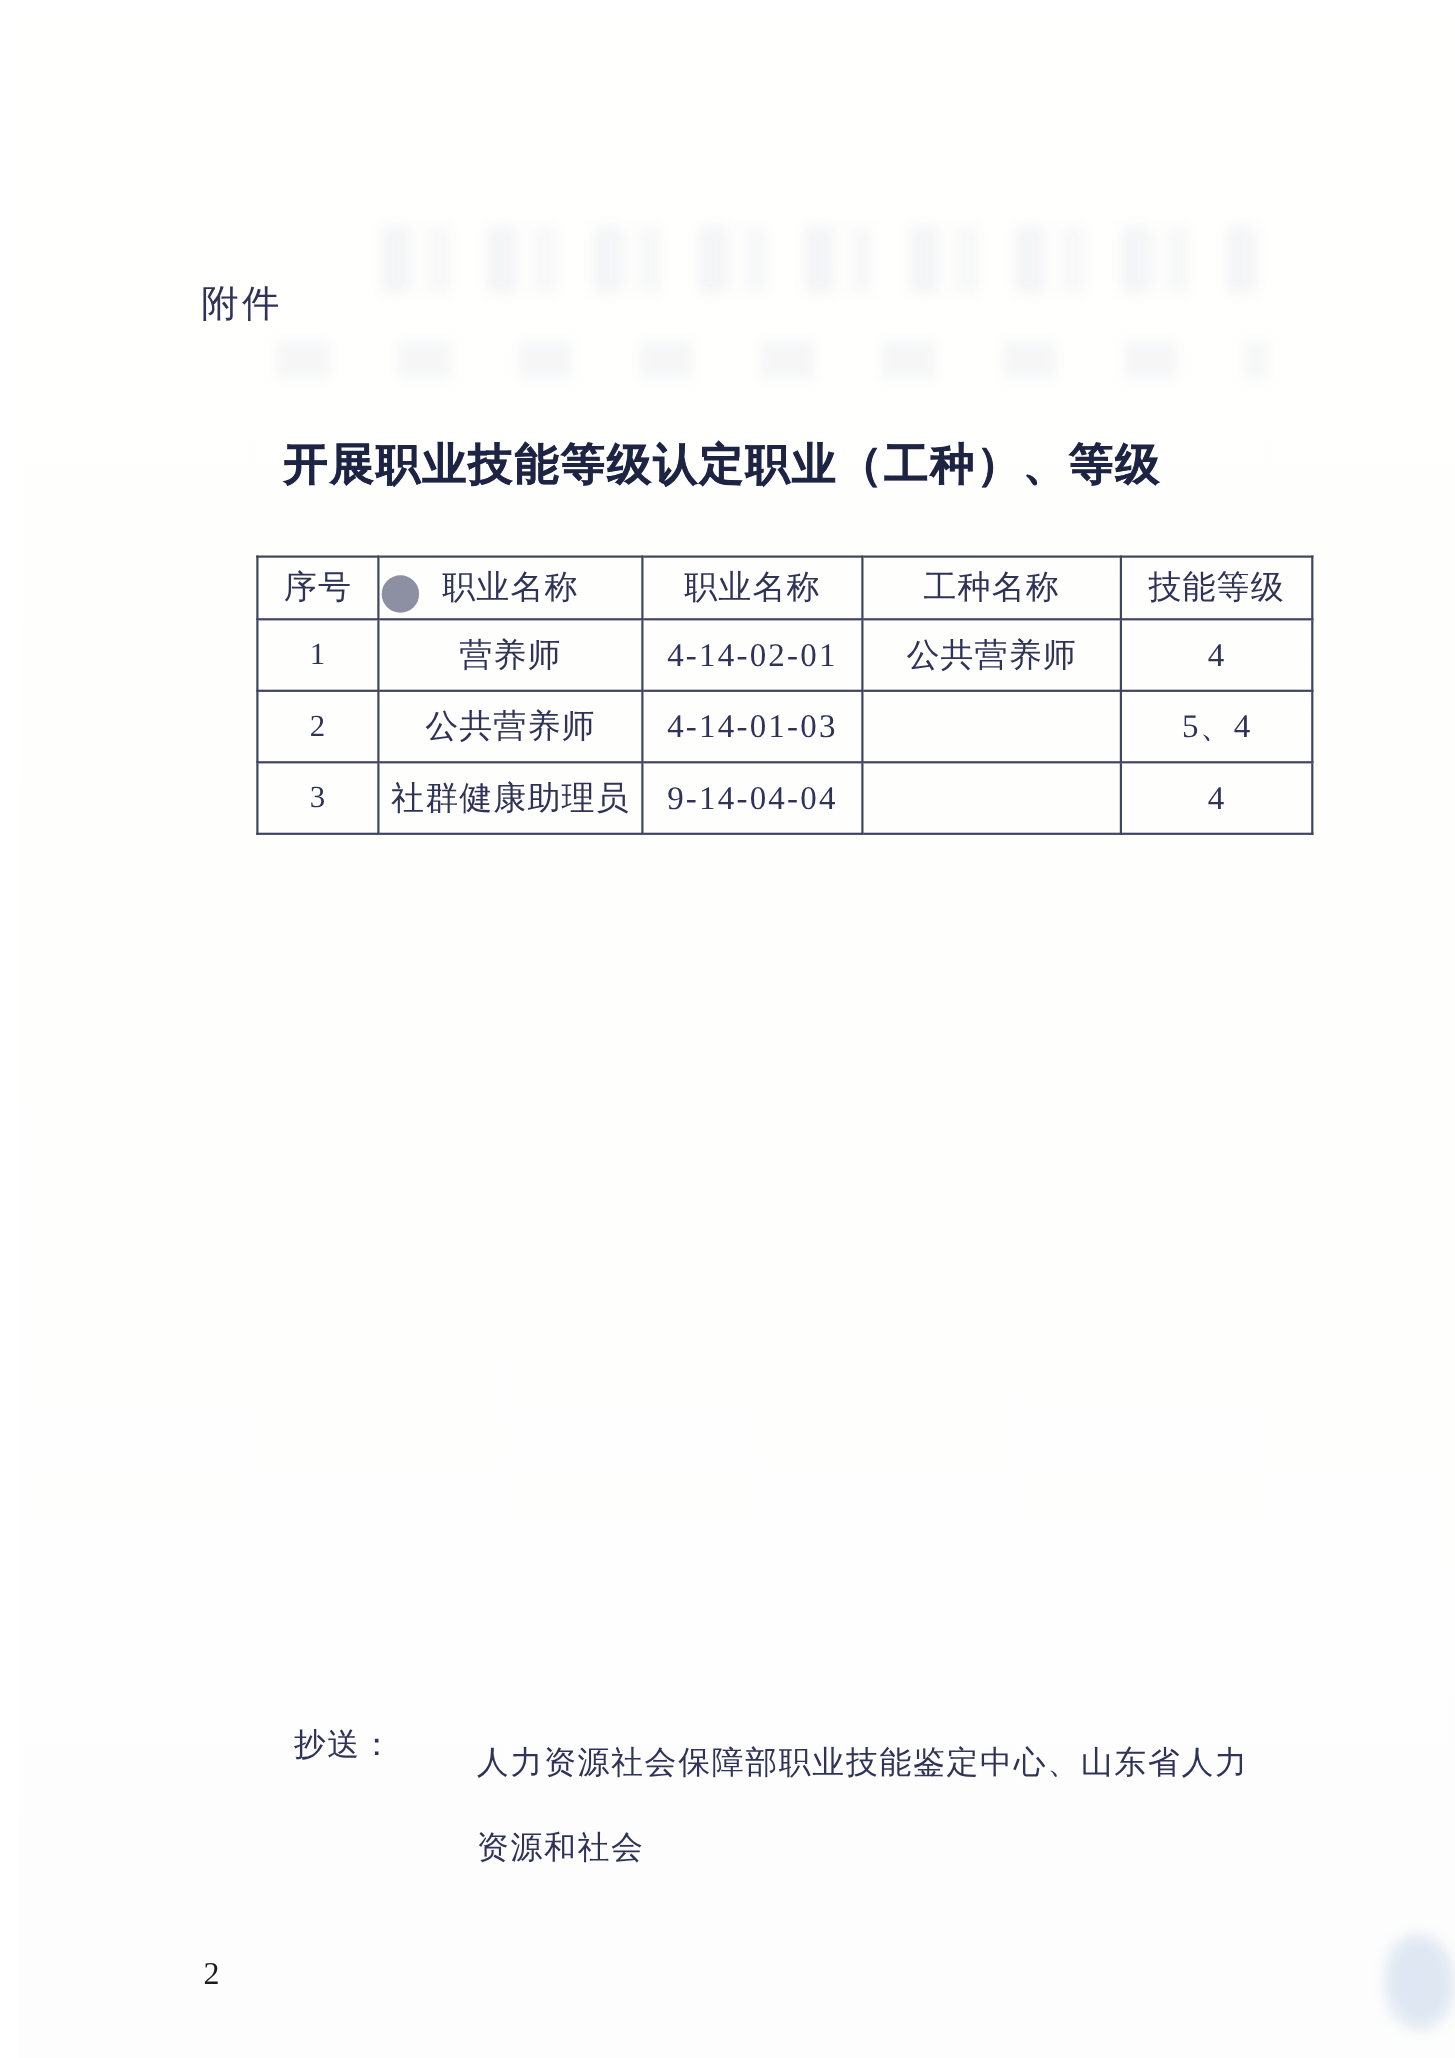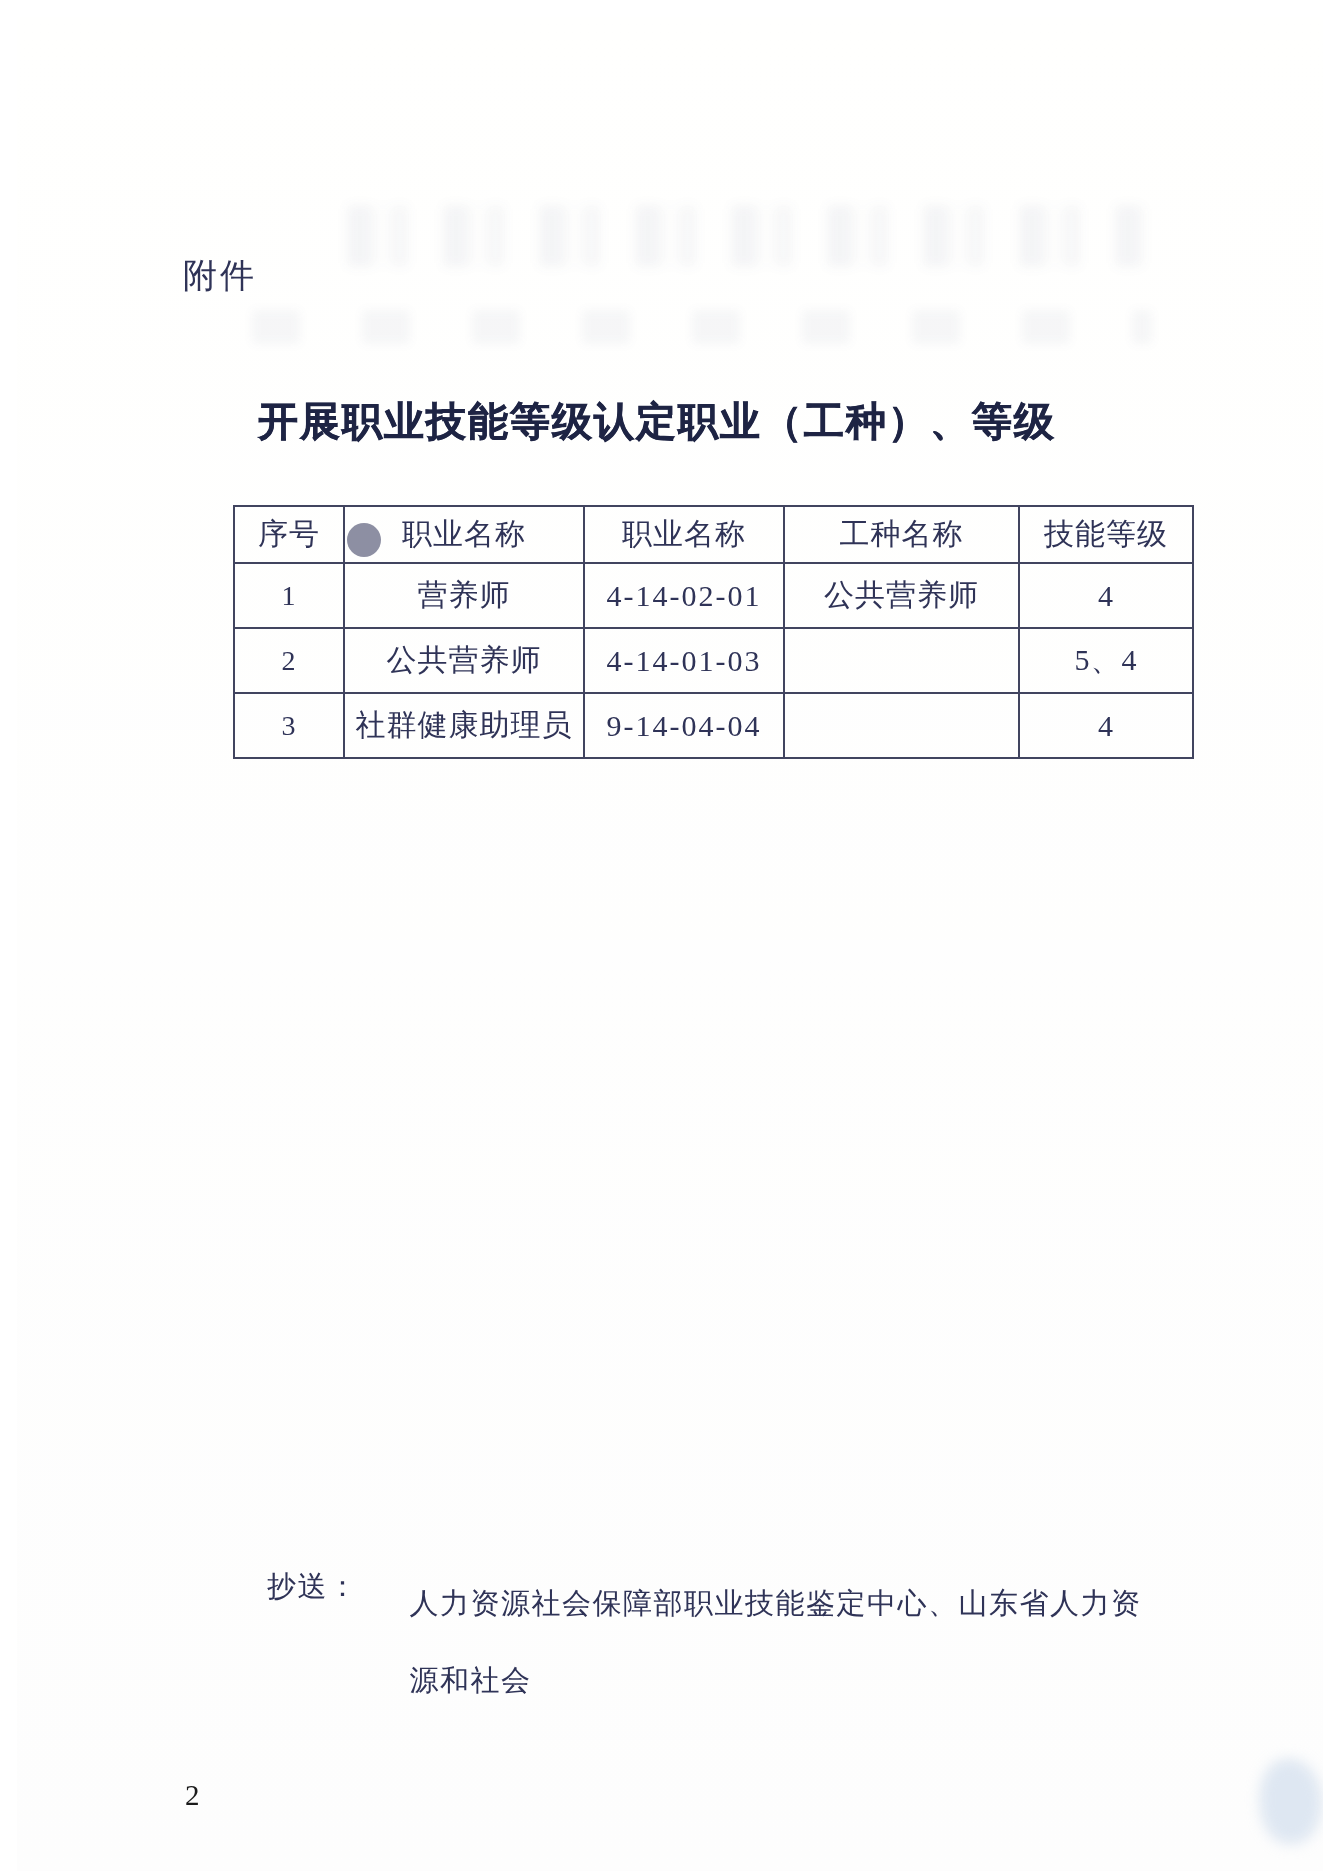--- a/index.html
+++ b/index.html
@@ -76,20 +76,21 @@
   }
   .cert-table thead th{height:57px;}
   .cert-table tbody td{height:65px;}
   .cert-table .code{font-family:"Liberation Serif","DejaVu Serif",serif;letter-spacing:2px;text-align:center;}
   .cert-table .no{font-size:28px;}
   .cc-block{
     position:absolute;left:216px;top:1497px;width:960px;
     display:flex;align-items:flex-start;
     font-size:29px;line-height:77px;letter-spacing:1.5px;
     color:var(--ink);
+    gap:24px;
   }
   .cc-label{flex:0 0 auto;white-space:nowrap;}
   .cc-lines{flex:1 1 auto;}
   .page-number{
     position:absolute;left:151px;top:1745px;
     font-size:29px;color:var(--page-num);
     font-family:"Liberation Serif","DejaVu Serif",serif;
   }
 </style>
 </head>

